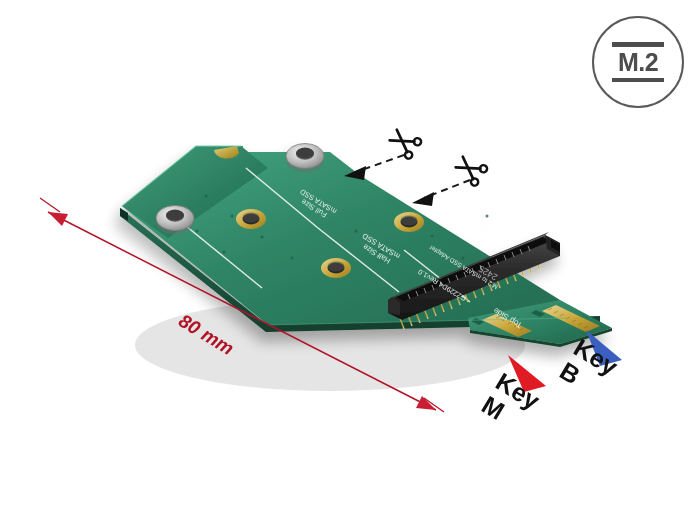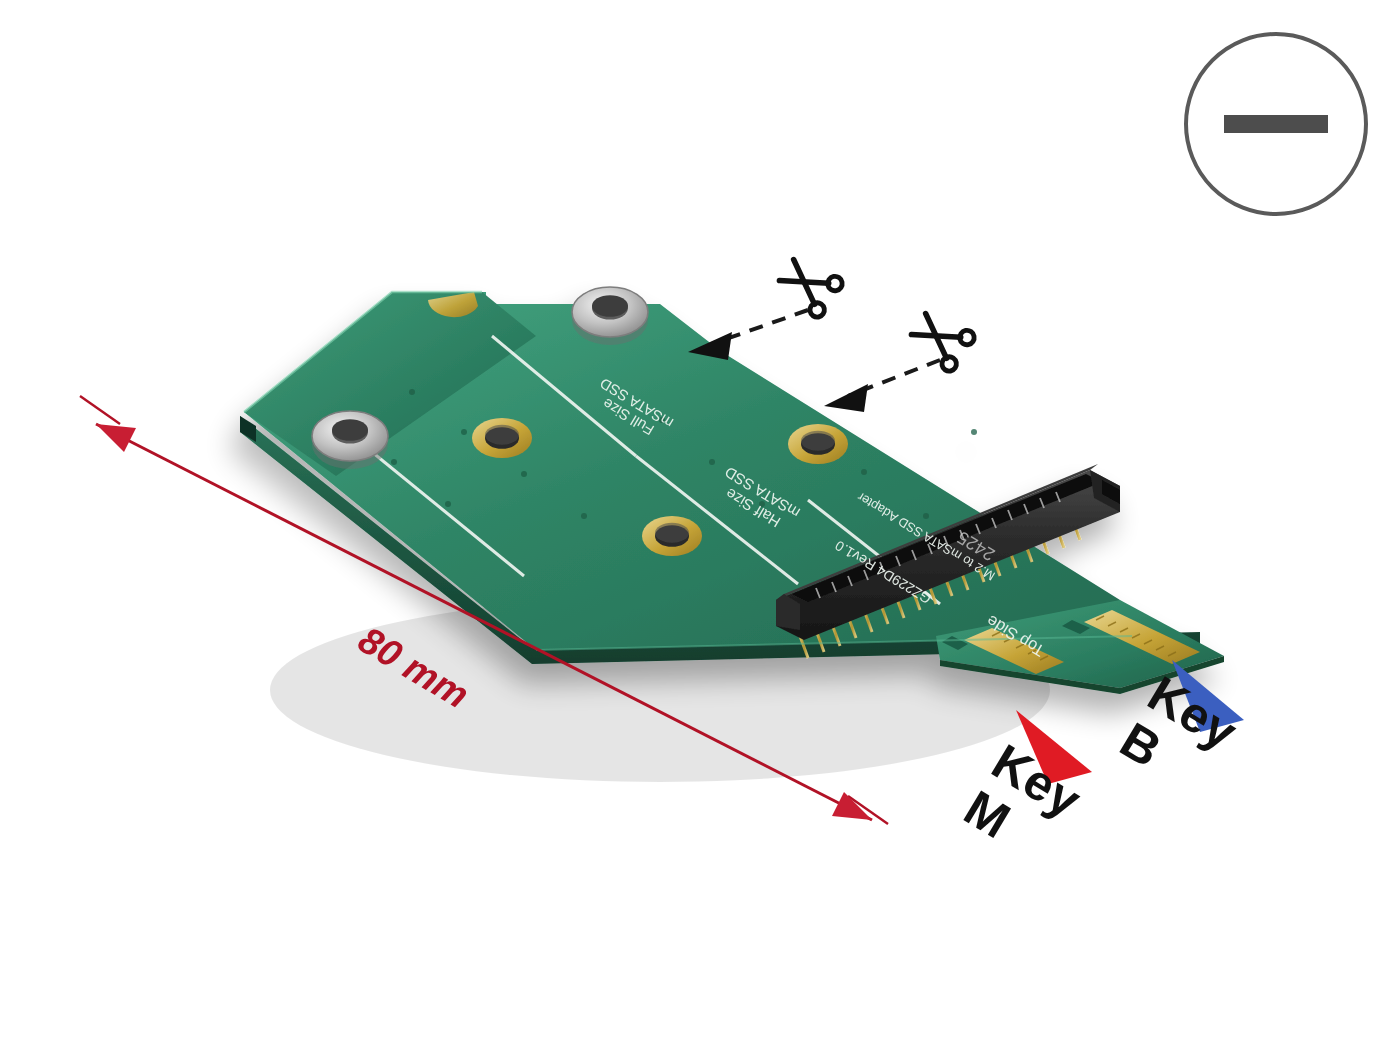--- a/index.html
+++ b/index.html
@@ -429,17 +429,18 @@
   </div>
   <div class="key-label" id="key-b-label">
     <span>Key</span>
     <span class="l2">B</span>
   </div>
 
   <div class="badge-wrap">
     <div class="badge-circle"></div>
     <div class="badge-inner">
       <div class="badge-bar"></div>
+      <div class="badge-text">M.2</div>
       <div class="badge-bar"></div>
     </div>
   </div>
 
 </div>
 
 </body></html>

